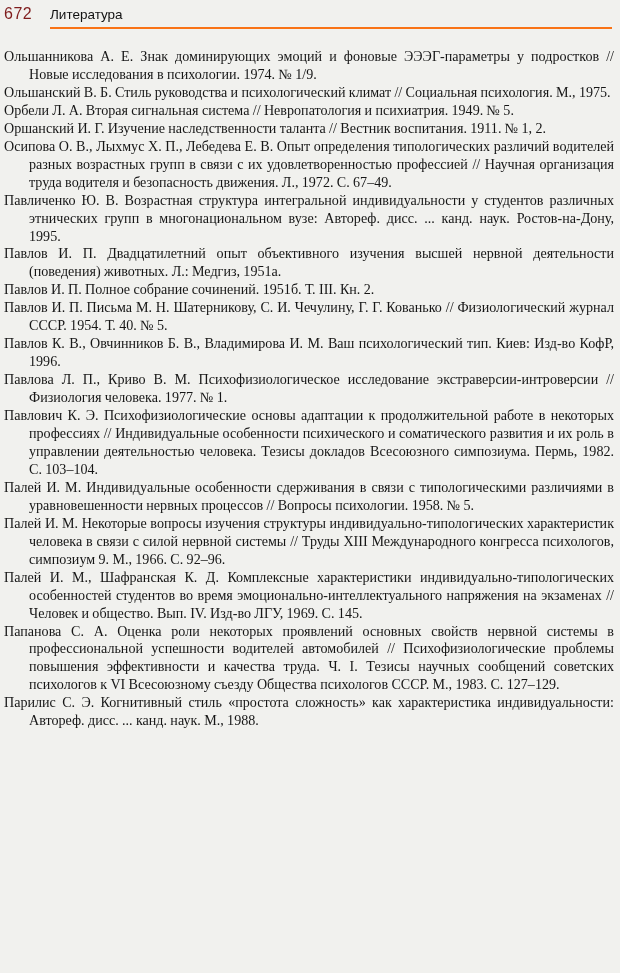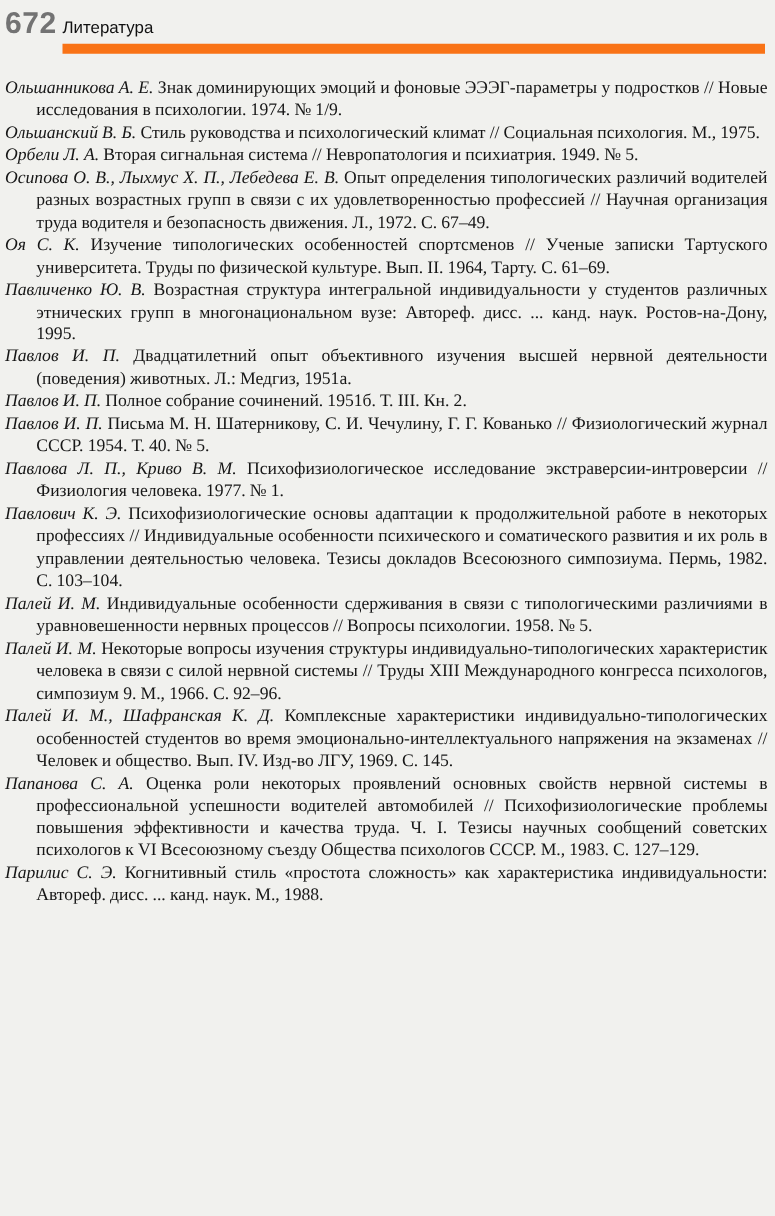--- a/index.html
+++ b/index.html
@@ -16,28 +16,28 @@
     overflow: hidden;
     padding: 5px 6px 0 4px;
   }
   .page-header {
     display: flex;
     align-items: baseline;
     font-family: "Liberation Sans", sans-serif;
   }
   .page-number {
     flex: 0 0 46px;
-    font-size: 24px;
-    font-weight: bold;
+    font-size: 16px;
+    font-weight: normal;
     letter-spacing: 0.5px;
-    color: #737373;
+    color: #7f1d1d;
   }
   .head-wrap {
     flex: 1 1 auto;
-    border-bottom: 8px solid #f97316;
+    border-bottom: 2px solid #f97316;
     padding-bottom: 4px;
     margin-right: 2px;
   }
   .running-head {
     font-size: 13.5px;
     color: #111;
   }
   .refs {
     margin-top: 19px;
     font-family: "Liberation Serif", serif;
@@ -45,21 +45,20 @@
     line-height: 17.95px;
     text-align: justify;
   }
   .ref {
     margin: 0;
     padding-left: 25px;
     text-indent: -25px;
     word-spacing: -0.2px;
   }
   .ref .authors {
-    font-style: italic;
   }
 </style>
 </head>
 <body>
 
 <div class="page">
   <header class="page-header">
     <span class="page-number">672</span>
     <div class="head-wrap">
       <span class="running-head">Литература</span>
@@ -67,34 +66,35 @@
   </header>
 
   <main class="refs">
 
       <p class="ref"><span class="authors">Ольшанникова А. Е.</span> <span class="ref-text">Знак доминирующих эмоций и фоновые ЭЭЭГ-параметры у подростков // Новые исследования в психологии. 1974. № 1/9.</span></p>
 
       <p class="ref"><span class="authors">Ольшанский В. Б.</span> <span class="ref-text">Стиль руководства и психологический климат // Социальная психология. М., 1975.</span></p>
 
       <p class="ref"><span class="authors">Орбели Л. А.</span> <span class="ref-text">Вторая сигнальная система // Невропатология и психиатрия. 1949. № 5.</span></p>
 
+      <p class="ref"><span class="authors">Оршанский И. Г.</span> <span class="ref-text">Изучение наследственности таланта // Вестник воспитания. 1911. № 1, 2.</span></p>
 
       <p class="ref"><span class="authors">Осипова О. В., Лыхмус Х. П., Лебедева Е. В.</span> <span class="ref-text">Опыт определения типологических различий водителей разных возрастных групп в связи с их удовлетворенностью профессией // Научная организация труда водителя и безопасность движения. Л., 1972. С. 67–49.</span></p>
 
 
-      <p class="ref"><span class="authors">Оя С. К.</span> <span class="ref-text">Изучение типологических особенностей спортсменов // Ученые записки Тартуского университета. Труды по физической культуре. Вып. II. 1964, Тарту. С. 61–69.</span></p>
 
       <p class="ref"><span class="authors">Павличенко Ю. В.</span> <span class="ref-text">Возрастная структура интегральной индивидуальности у студентов различных этнических групп в многонациональном вузе: Автореф. дисс. ... канд. наук. Ростов-на-Дону, 1995.</span></p>
 
       <p class="ref"><span class="authors">Павлов И. П.</span> <span class="ref-text">Двадцатилетний опыт объективного изучения высшей нервной деятельности (поведения) животных. Л.: Медгиз, 1951а.</span></p>
 
       <p class="ref"><span class="authors">Павлов И. П.</span> <span class="ref-text">Полное собрание сочинений. 1951б. Т. III. Кн. 2.</span></p>
 
       <p class="ref"><span class="authors">Павлов И. П.</span> <span class="ref-text">Письма М. Н. Шатерникову, С. И. Чечулину, Г. Г. Кованько // Физиологический журнал СССР. 1954. Т. 40. № 5.</span></p>
 
+      <p class="ref"><span class="authors">Павлов К. В., Овчинников Б. В., Владимирова И. М.</span> <span class="ref-text">Ваш психологический тип. Киев: Изд-во КофР, 1996.</span></p>
 
       <p class="ref"><span class="authors">Павлова Л. П., Криво В. М.</span> <span class="ref-text">Психофизиологическое исследование экстраверсии-интроверсии // Физиология человека. 1977. № 1.</span></p>
 
       <p class="ref"><span class="authors">Павлович К. Э.</span> <span class="ref-text">Психофизиологические основы адаптации к продолжительной работе в некоторых профессиях // Индивидуальные особенности психического и соматического развития и их роль в управлении деятельностью человека. Тезисы докладов Всесоюзного симпозиума. Пермь, 1982. С. 103–104.</span></p>
 
       <p class="ref"><span class="authors">Палей И. М.</span> <span class="ref-text">Индивидуальные особенности сдерживания в связи с типологическими различиями в уравновешенности нервных процессов // Вопросы психологии. 1958. № 5.</span></p>
 
 
       <p class="ref"><span class="authors">Палей И. М.</span> <span class="ref-text">Некоторые вопросы изучения структуры индивидуально-типологических характеристик человека в связи с силой нервной системы // Труды XIII Международного конгресса психологов, симпозиум 9. М., 1966. С. 92–96.</span></p>
 

